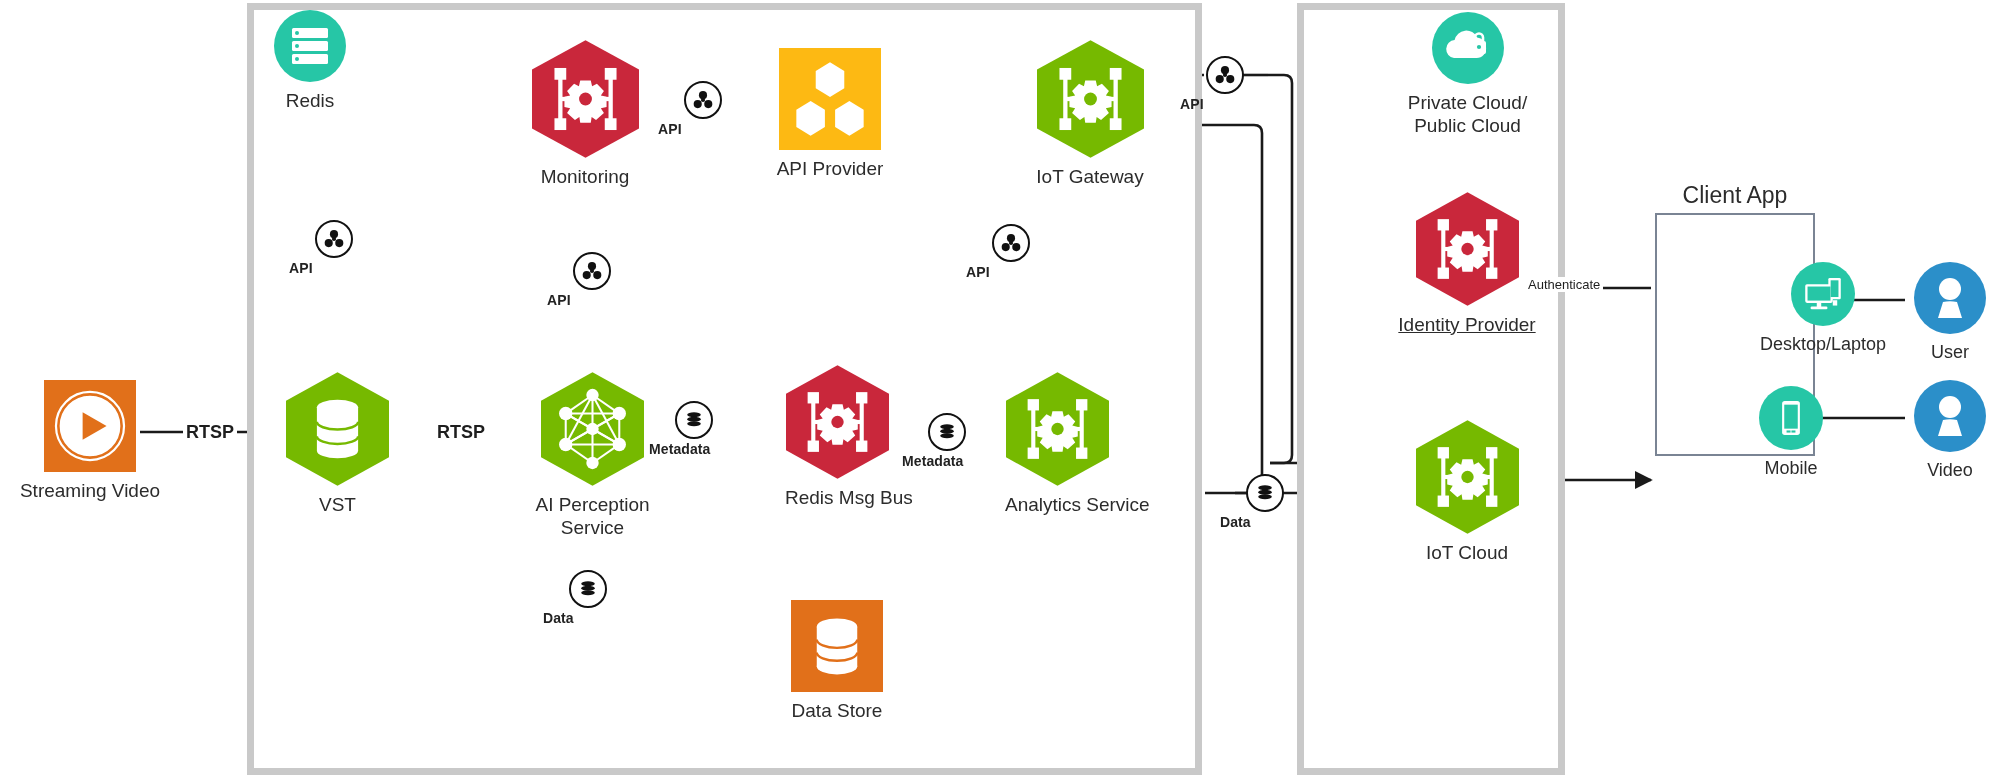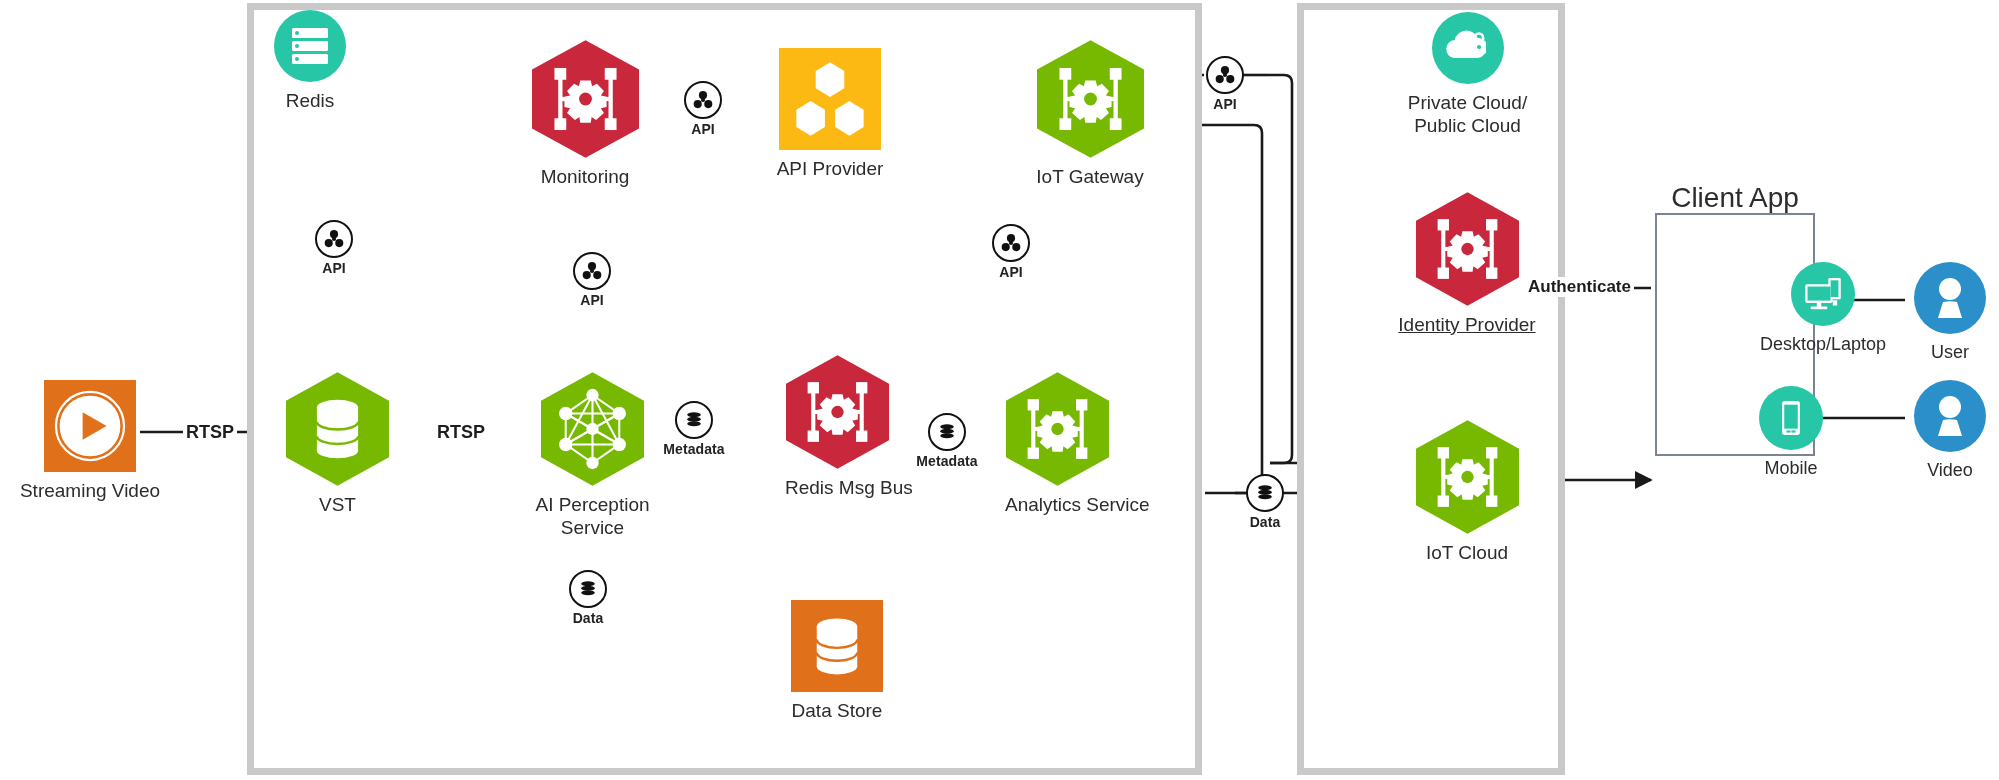--- a/index.html
+++ b/index.html
@@ -47,21 +47,20 @@
   }
 
   
   .hex { position: relative; }
   .hex svg { display:block; }
   .sq  { position: relative; }
 
   
   .chip {
     position: absolute;
-    text-align: center;
     width: 90px;
   }
   .chip .ring {
     width: 38px; height: 38px;
     margin: 0 auto;
     border-radius: 50%;
     background: #fff;
     border: 2px solid #111;
     position: relative;
     box-sizing: border-box;
@@ -82,33 +81,33 @@
     width: 160px; height: 243px;
     border: 2px solid #7a8494;
     background: #fff;
     box-sizing: border-box;
   }
   #clientapp-title {
     position: absolute;
     left: 1655px; top: 182px;
     width: 160px;
     text-align: center;
-    font-size: 28px;
+    font-size: 23px;
     color: #2c2c2c;
   }
   .edge-label {
     position: absolute;
     font-size: 18px;
     font-weight: 700;
     color: #1e1e1e;
     background: #fff;
     padding: 0 3px;
     white-space: nowrap;
   }
-  .edge-label.plain { font-weight: 700; font-size: 17px; }
+  .edge-label.plain { font-weight: 400; font-size: 13px; }
 </style>
 </head>
 <body>
 
 <svg id="canvas" viewBox="0 0 1999 780">
   <defs>
     <marker id="arw" viewBox="0 0 10 10" refX="9" refY="5" markerWidth="7" markerHeight="7" orient="auto-start-reverse">
       <path d="M 0 0 L 10 5 L 0 10 z" fill="#1a1a1a"></path>
     </marker>
   </defs>
@@ -317,21 +316,21 @@
         <circle cx="24" cy="70" r="6.5"></circle>
           <circle cx="76" cy="70" r="6.5"></circle>
         <circle cx="50" cy="88" r="6"></circle>
       </g>
     </svg>
   </div>
   <div class="cap">AI Perception</div>
   <div class="cap" style="margin-top:0">Service</div>
 </div>
 
-<div class="node" style="left:785px; top:355px; width:105px;">
+<div class="node" style="left:785px; top:365px; width:105px;">
   <div class="glyph hex" style="width:103px;height:114px;">
     <svg viewBox="0 0 100 110" width="103" height="114">
       <polygon points="50,0 100,27.5 100,82.5 50,110 0,82.5 0,27.5" fill="#c9273b"></polygon>
       <g fill="#fff">
         <rect x="21" y="26" width="11" height="11"></rect>
           <rect x="21" y="73" width="11" height="11"></rect>
         <rect x="68" y="26" width="11" height="11"></rect>
           <rect x="68" y="73" width="11" height="11"></rect>
         <rect x="24.5" y="34" width="4" height="42"></rect>
           <rect x="71.5" y="34" width="4" height="42"></rect>

